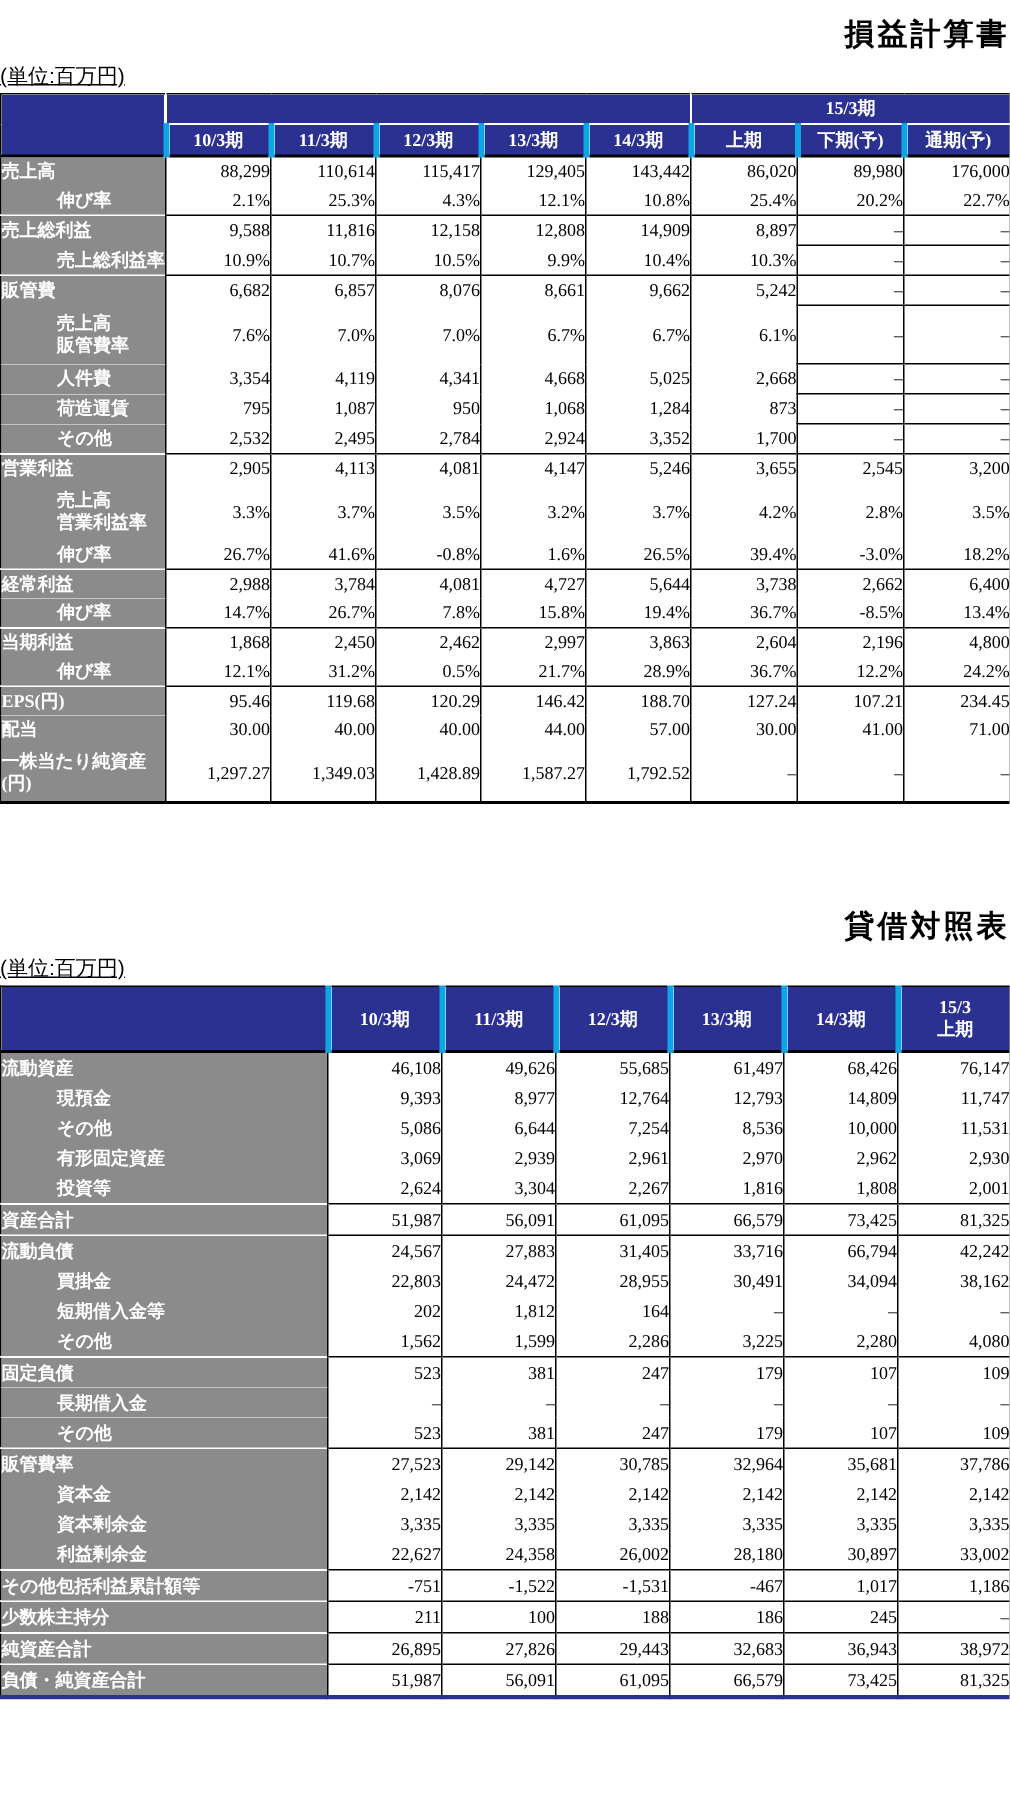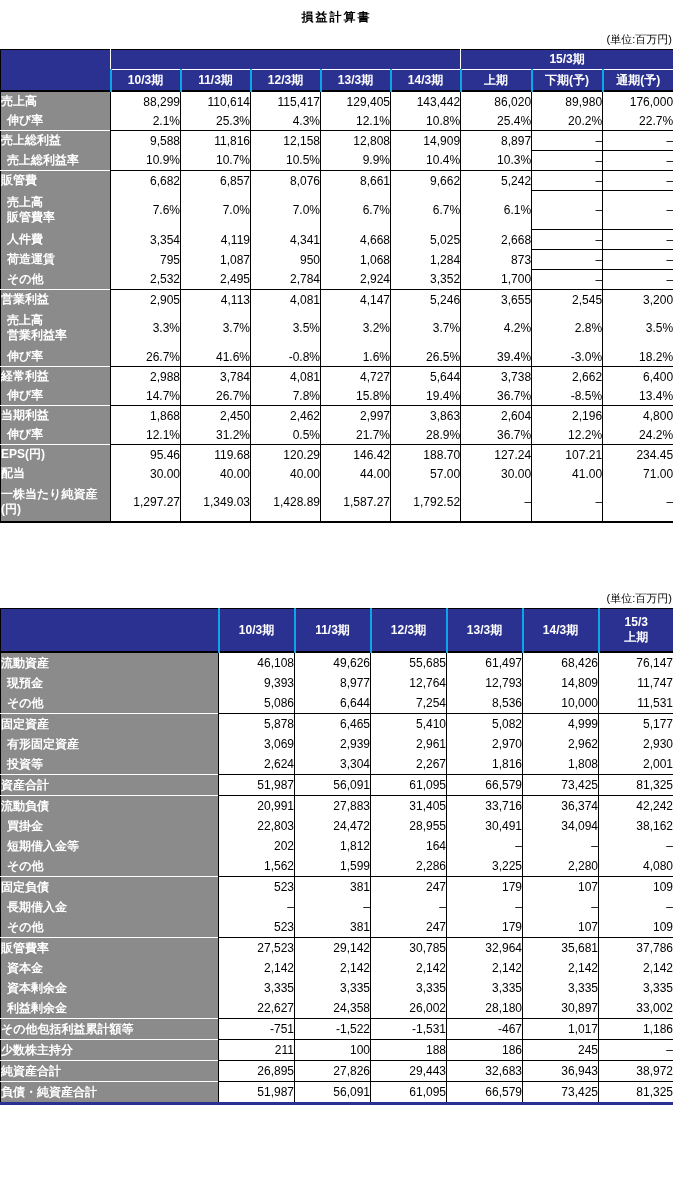--- a/index.html
+++ b/index.html
@@ -1,35 +1,35 @@
 <!DOCTYPE html>
 <html style="--navy: #2b3190; --gray: #8b8b8b;"><head>
 <meta charset="utf-8">
 <style>
   :root { --navy:#2b3190; --gray:#8b8b8b; }
   html,body { margin:0; padding:0; background:#fff; }
   body { width:673px; font-family:"Liberation Sans","DejaVu Sans",sans-serif; color:#000; }
   .page { width:673px; }
-  .doc-title { margin:9px 0 0 0; text-align:center; font-size:12px; font-weight:bold; letter-spacing:2px; }
-  .unit-label { text-align:right; font-size:11px; margin:6px 1px 2px 0; }
-  table.fin { border-collapse:collapse; table-layout:fixed; width:673px; border:1px solid #000; margin:0; }
+  .doc-title { margin:9px 0 0 0; text-align:right; font-size:20px; font-weight:bold; letter-spacing:2px; }
+  .unit-label { font-size:14px; margin:6px 1px 2px 0;text-decoration:underline; }
+  table.fin { border-collapse:collapse; table-layout:fixed; width:673px; border:1px solid #000; margin:0;font-family:Liberation Serif, serif; }
   table.fin th { background:var(--navy); color:#fff; font-size:12px; font-weight:bold;
                  text-align:center; vertical-align:middle; padding:0; overflow:hidden; }
   table.is thead tr.hrow1 th { height:19px; }
   table.is thead tr.hrow2 th { height:20px; }
   table.bs thead th { height:42px; white-space:pre-line; line-height:1.25; }
-  th.colhead { border-left:2px solid #0ea5e9; }
+  th.colhead { border-left:4px solid #0ea5e9; }
   th.labelhead { border-right:1px solid #fff; }
   th.groupempty, th.grouplabel { border-bottom:1px solid #fff; }
   th.grouplabel { border-left:1px solid #fff; }
   thead { border-bottom:2px solid #000; }
   table.fin td { padding:0; vertical-align:middle; overflow:hidden; }
   td.lbl { background:var(--gray); color:#fff; font-weight:bold; font-size:12px;
            border-right:1px solid #000; padding-left:4px; line-height:1.25; }
-  td.lbl.ind { padding-left:6px; }
+  td.lbl.ind { padding-left:37px; }
   td.val { font-size:12px; text-align:right; padding-right:5px; border-left:1px solid #000; background:#fff; }
   table.is tbody td { height:19px; }
   table.bs tbody td { height:20px; }
   tr.tall td { height:38px !important; }
   tr.gstart td.val { border-top:1px solid #000; }
   tr.gstart td.lbl { border-top:1px solid #fff; }
   td.val.boxed { border-bottom:1px solid #000; }
   table.is { border-bottom:2px solid #000; }
   table.bs { border-bottom:3px solid var(--navy); }
   .bs-section { margin-top:68px; }
@@ -320,20 +320,21 @@
             <td class="val">1,792.52</td>
             <td class="val">–</td>
             <td class="val">–</td>
             <td class="val">–</td>
           </tr>
         </tbody>
       </table>
   </section>
 
   <section class="bs-section">
+    <h1 class="doc-title">貸借対照表</h1>
     <div class="unit-label">(単位:百万円)</div>
     <table class="fin bs">
         <colgroup>
           <col style="width: 218px;">
           <col style="width: 76px;">
           <col style="width: 76px;">
           <col style="width: 76px;">
           <col style="width: 76px;">
           <col style="width: 76px;">
           <col style="width: 75px;">
@@ -377,31 +378,20 @@
             <td class="lbl ind">
               <div>その他</div>
             </td>
             <td class="val">5,086</td>
             <td class="val">6,644</td>
             <td class="val">7,254</td>
             <td class="val">8,536</td>
             <td class="val">10,000</td>
             <td class="val">11,531</td>
           </tr>
-          <tr class="gstart">
-            <td class="lbl">
-              <div>固定資産</div>
-            </td>
-            <td class="val">5,878</td>
-            <td class="val">6,465</td>
-            <td class="val">5,410</td>
-            <td class="val">5,082</td>
-            <td class="val">4,999</td>
-            <td class="val">5,177</td>
-          </tr>
           <tr>
             <td class="lbl ind">
               <div>有形固定資産</div>
             </td>
             <td class="val">3,069</td>
             <td class="val">2,939</td>
             <td class="val">2,961</td>
             <td class="val">2,970</td>
             <td class="val">2,962</td>
             <td class="val">2,930</td>
@@ -425,25 +415,25 @@
             <td class="val">56,091</td>
             <td class="val">61,095</td>
             <td class="val">66,579</td>
             <td class="val">73,425</td>
             <td class="val">81,325</td>
           </tr>
           <tr class="gstart">
             <td class="lbl">
               <div>流動負債</div>
             </td>
-            <td class="val">20,991</td>
+            <td class="val">24,567</td>
             <td class="val">27,883</td>
             <td class="val">31,405</td>
             <td class="val">33,716</td>
-            <td class="val">36,374</td>
+            <td class="val">66,794</td>
             <td class="val">42,242</td>
           </tr>
           <tr>
             <td class="lbl ind">
               <div>買掛金</div>
             </td>
             <td class="val">22,803</td>
             <td class="val">24,472</td>
             <td class="val">28,955</td>
             <td class="val">30,491</td>

